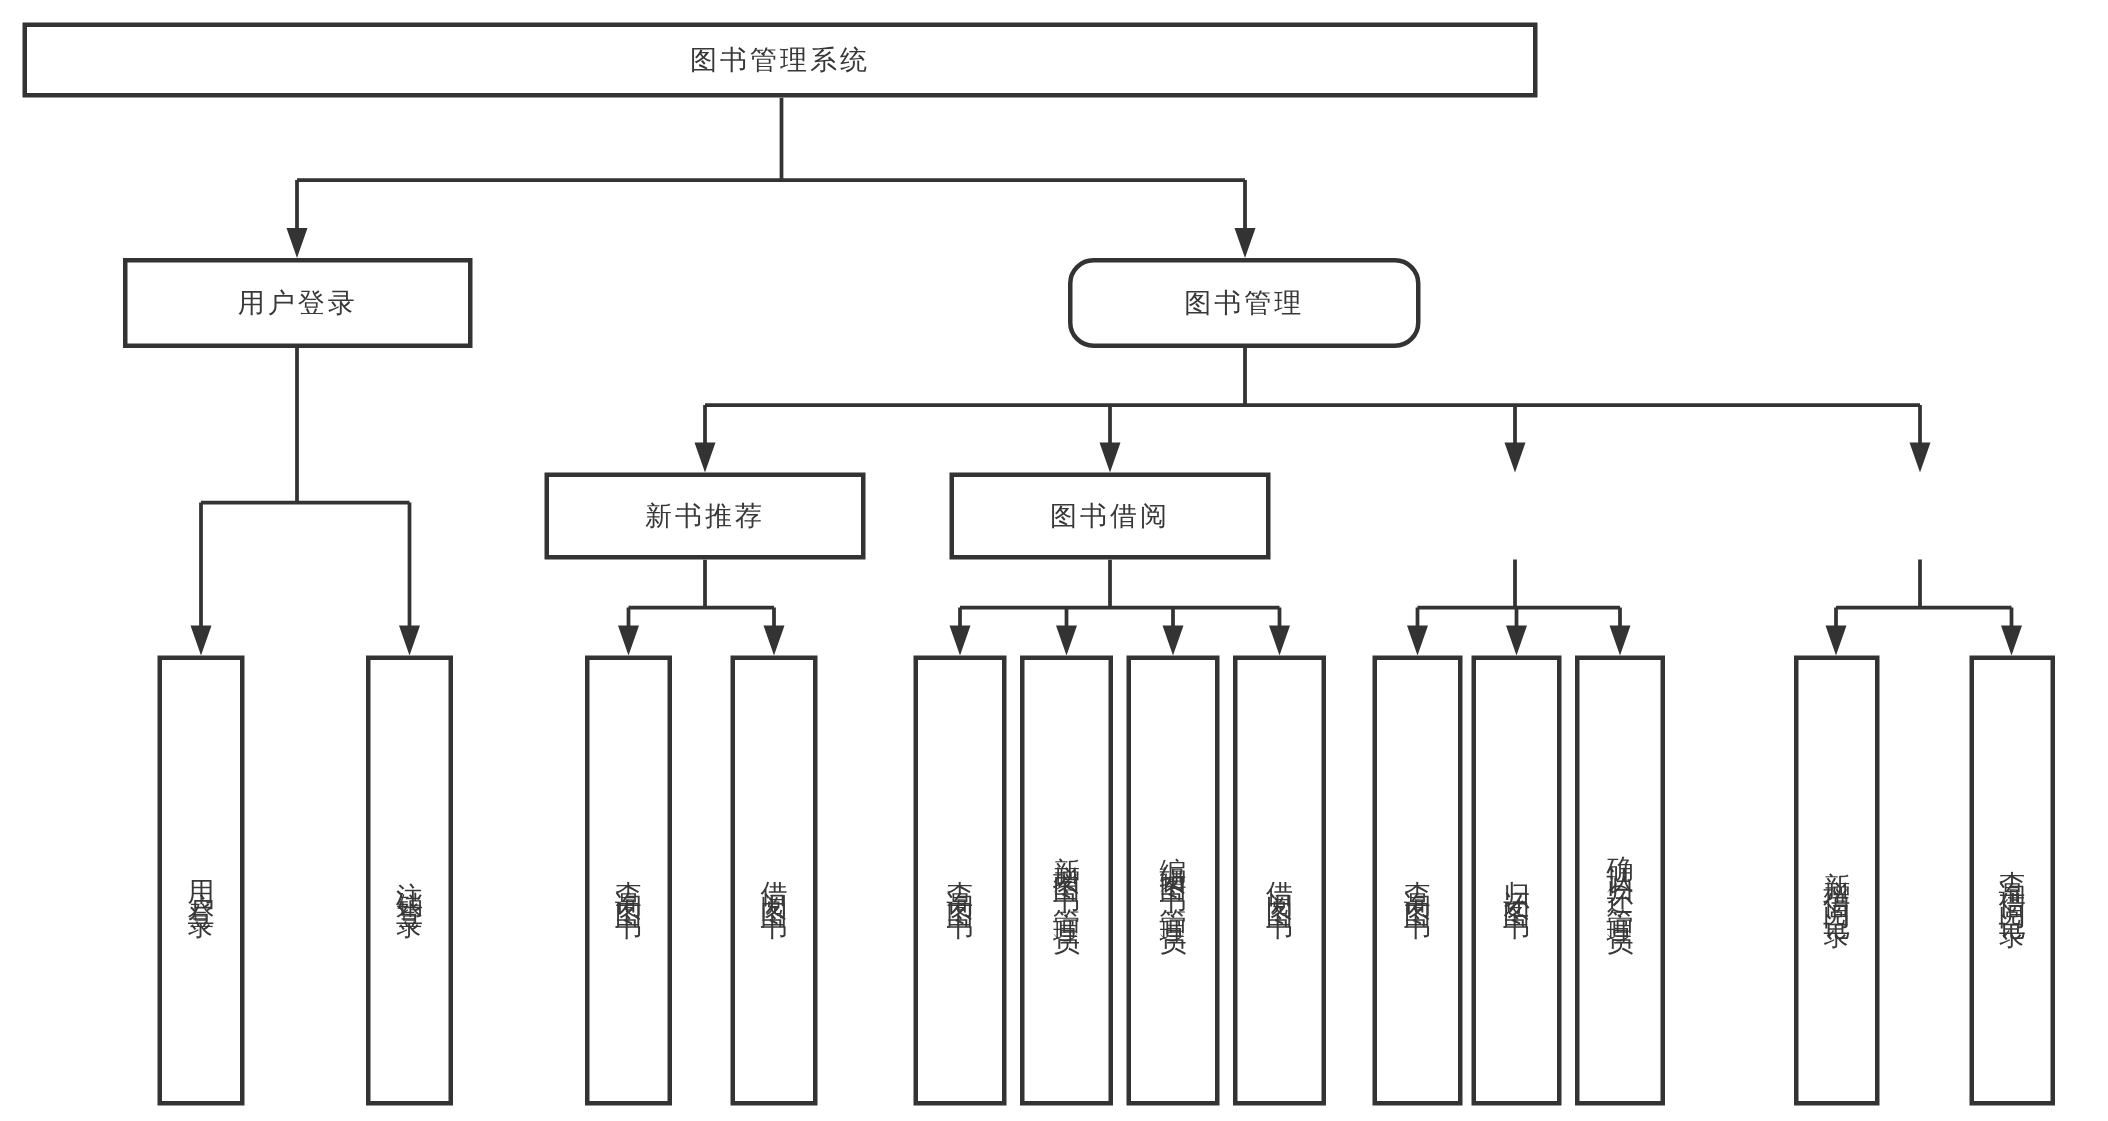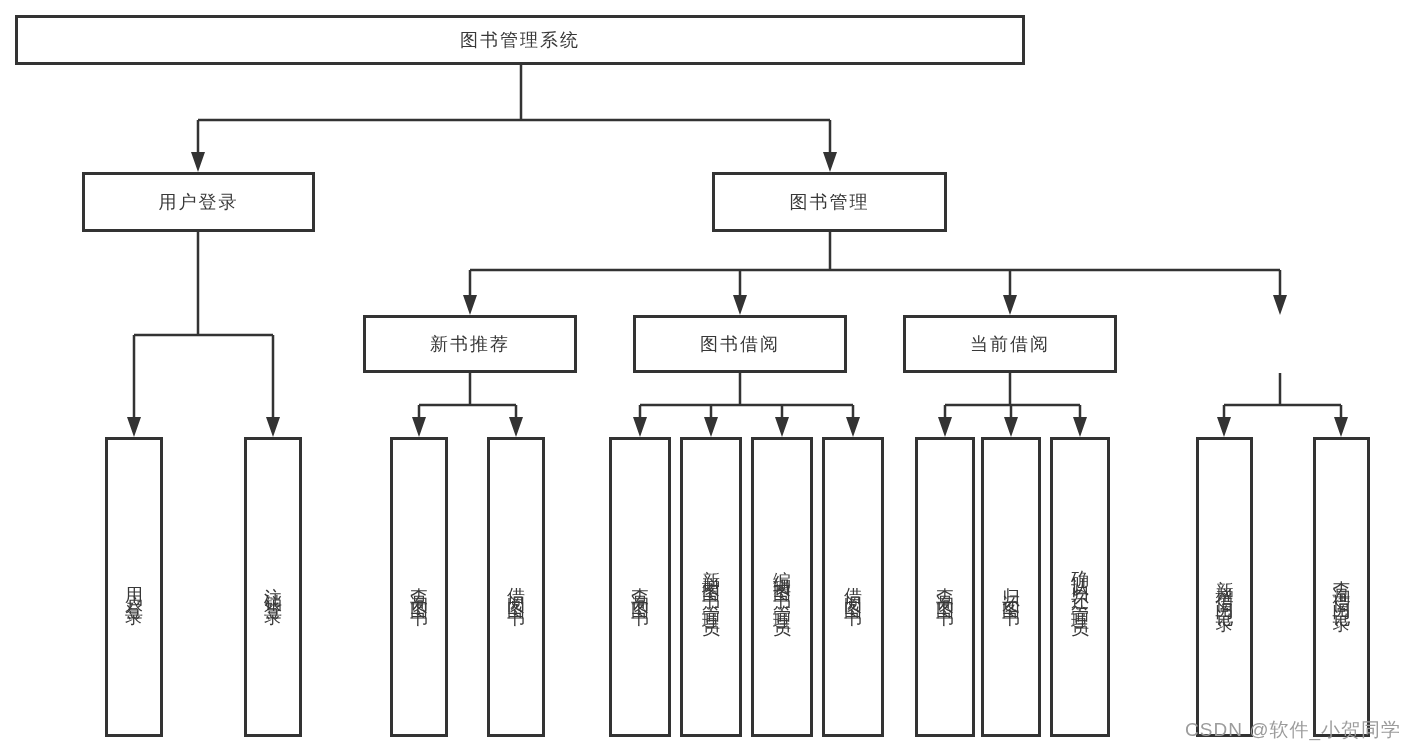--- a/index.html
+++ b/index.html
@@ -11,21 +11,21 @@
     background:#ffffff;border:3px solid #333333;color:#383838;
     display:flex;align-items:center;justify-content:center;
     font-size:18px;line-height:1;
   }
   .h{letter-spacing:2px;white-space:nowrap;}
   .v{writing-mode:vertical-rl;letter-spacing:7px;}
   
   .n-root{left:15px;top:15px;width:1010px;height:50px;}
   
   .n-user-login{left:82px;top:172px;width:233px;height:60px;}
-  .n-book-mgmt{left:712px;top:172px;width:235px;height:60px;}
+  .n-book-mgmt{left:712px;top:172px;width:235px;height:60px;border-radius:17px;}
   
   .n-new-rec{left:363px;top:315px;width:214px;height:58px;}
   .n-borrowing{left:633px;top:315px;width:214px;height:58px;}
   .n-current{left:903px;top:315px;width:214px;height:58px;}
   .n-records{left:1173px;top:315px;width:214px;height:58px;}
   
   .leaf{top:437px;height:300px;}
   .l-user-login{left:105px;width:58px;}
   .l-logout{left:244px;width:58px;}
   .l-query1{left:390px;width:58px;}
@@ -68,35 +68,33 @@
          M1224 437 l-7 -20 h14 z M1341 437 l-7 -20 h14 z"></path>
   </svg>
 
   <div class="box h n-root">图书管理系统</div>
 
   <div class="box h n-user-login">用户登录</div>
   <div class="box h n-book-mgmt">图书管理</div>
 
   <div class="box h n-borrowing">图书借阅</div>
   <div class="box h n-new-rec">新书推荐</div>
-  <div class="box h n-current">当前借阅</div>
 
   <div class="box v leaf l-user-login">用户登录</div>
   <div class="box v leaf l-logout">注销登录</div>
 
   <div class="box v leaf l-query1">查询图书</div>
   <div class="box v leaf l-borrow1">借阅图书</div>
 
   <div class="box v leaf l-query2">查询图书</div>
   <div class="box v leaf l-add-book">新增图书（管理员）</div>
   <div class="box v leaf l-edit-book">编辑图书（管理员）</div>
   <div class="box v leaf l-borrow2">借阅图书</div>
 
   <div class="box v leaf l-query3">查询图书</div>
   <div class="box v leaf l-return">归还图书</div>
   <div class="box v leaf l-confirm">确认归还（管理员）</div>
 
   <div class="box v leaf l-add-rec">新增借阅记录</div>
   <div class="box v leaf l-query-rec">查询借阅记录</div>
 
-  <div class="watermark">CSDN @软件_小贺同学</div>
 
 </div>
 
 </body></html>

